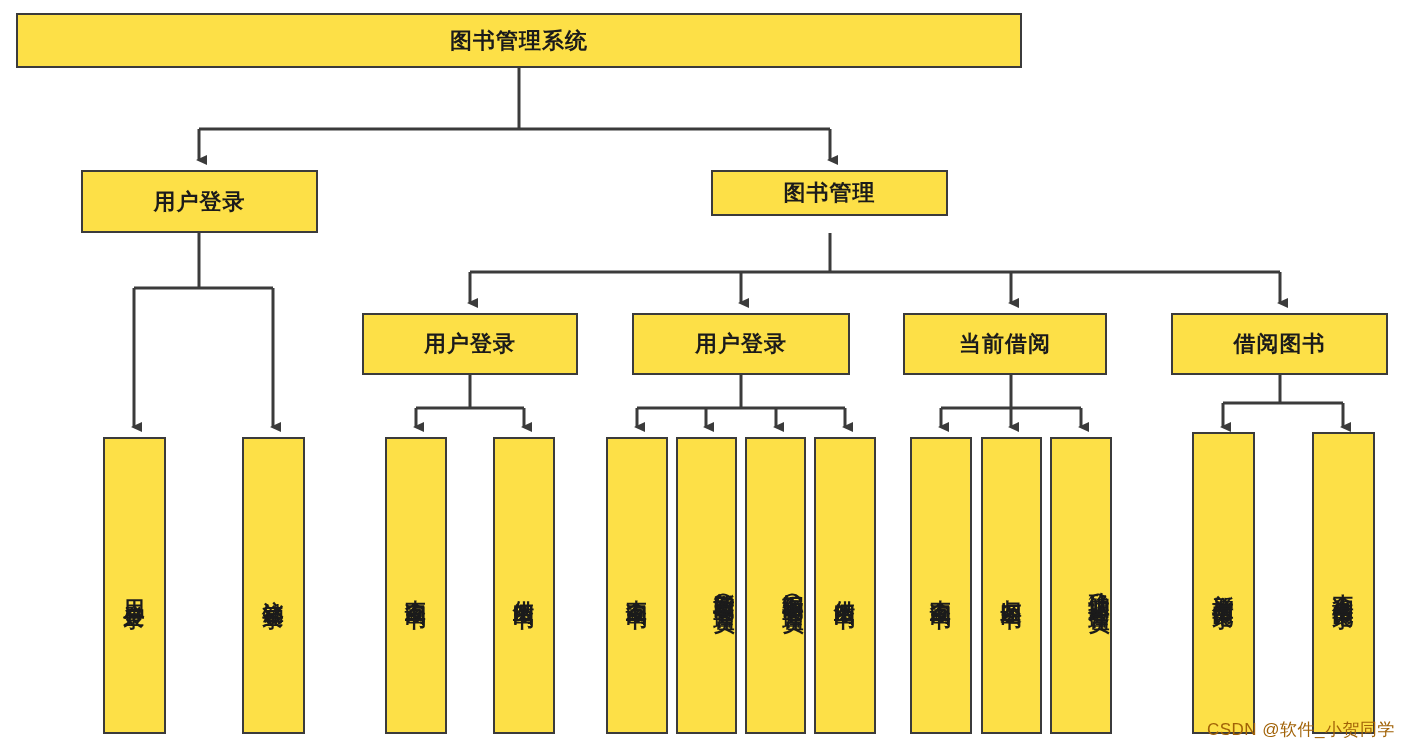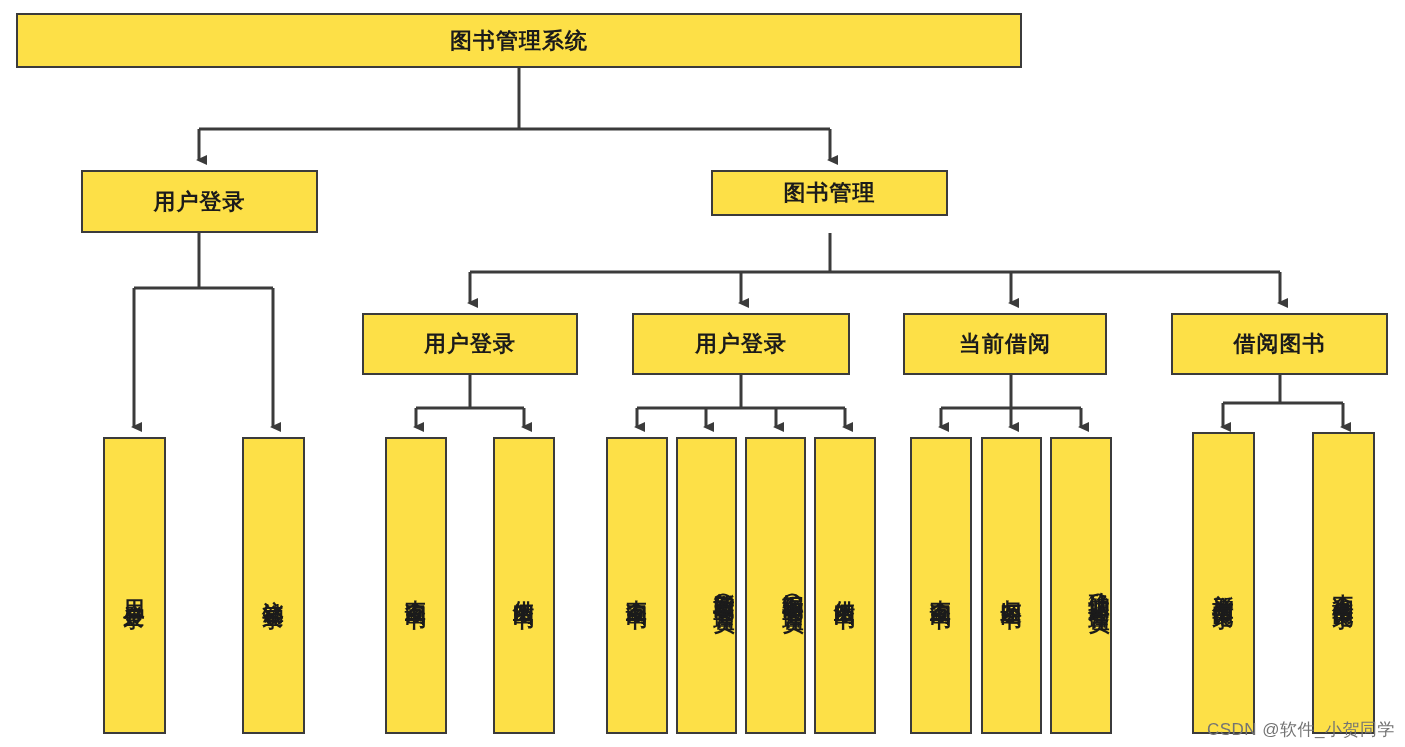--- a/index.html
+++ b/index.html
@@ -53,21 +53,21 @@
     align-items: flex-start;
   }
   .node-v.v-mid {
     align-items: center;
   }
   #watermark {
     position: absolute;
     right: 10px;
     bottom: 6px;
     font-size: 17px;
-    color: #737373;
+    color: #a16207;
     letter-spacing: 0.5px;
     white-space: nowrap;
     pointer-events: none;
   }
 </style>
 </head>
 <body>
 
 <div id="canvas">
 

